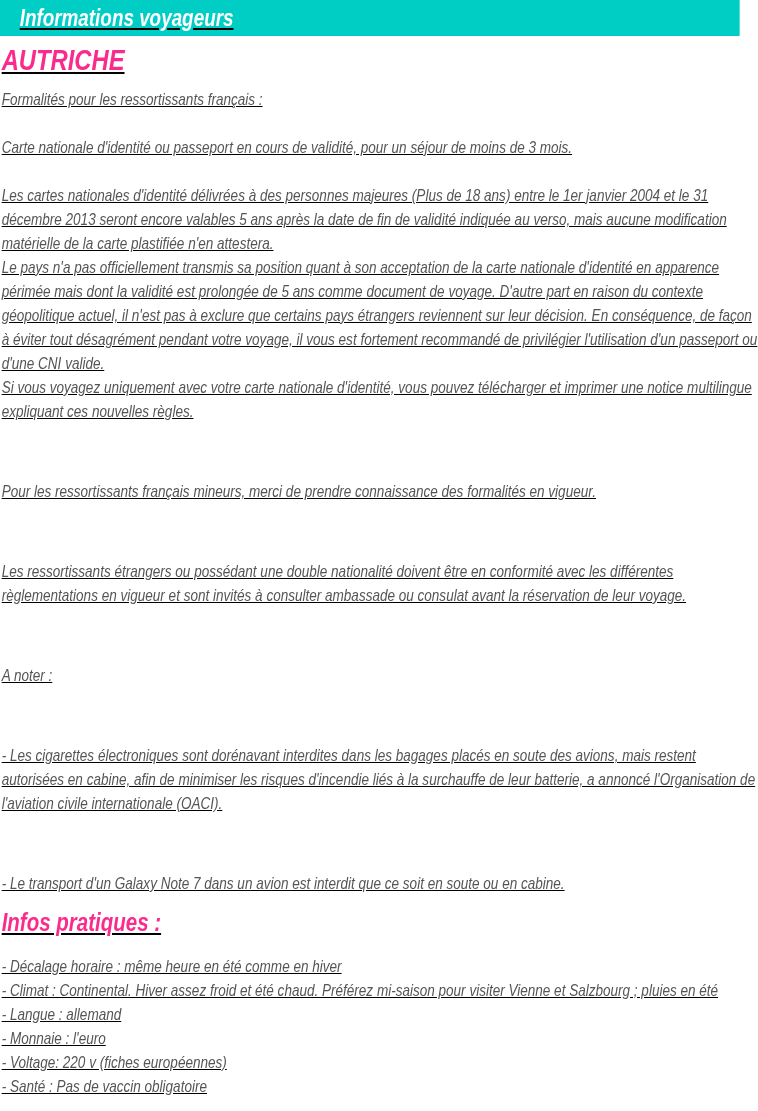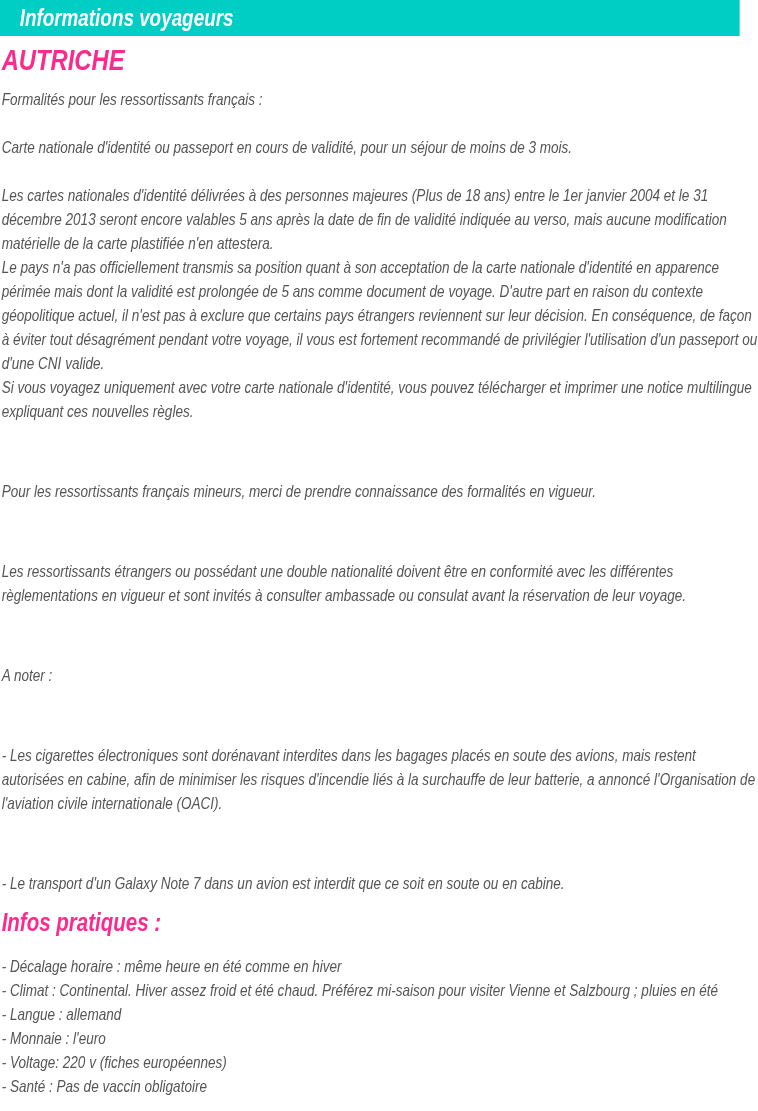--- a/index.html
+++ b/index.html
@@ -6,20 +6,21 @@
     margin: 0;
     padding: 0;
     background: #ffffff;
   }
   .viewport {
     position: relative;
     width: 758px;
     height: 1111px;
     overflow: hidden;
     background: #ffffff;
+    text-decoration: underline;
   }
   
   .squeeze {
     width: 924px;
     transform: scaleX(0.82);
     transform-origin: 0 0;
     font-family: "Liberation Sans", sans-serif;
     font-style: italic;
     color: #555555;
   }

